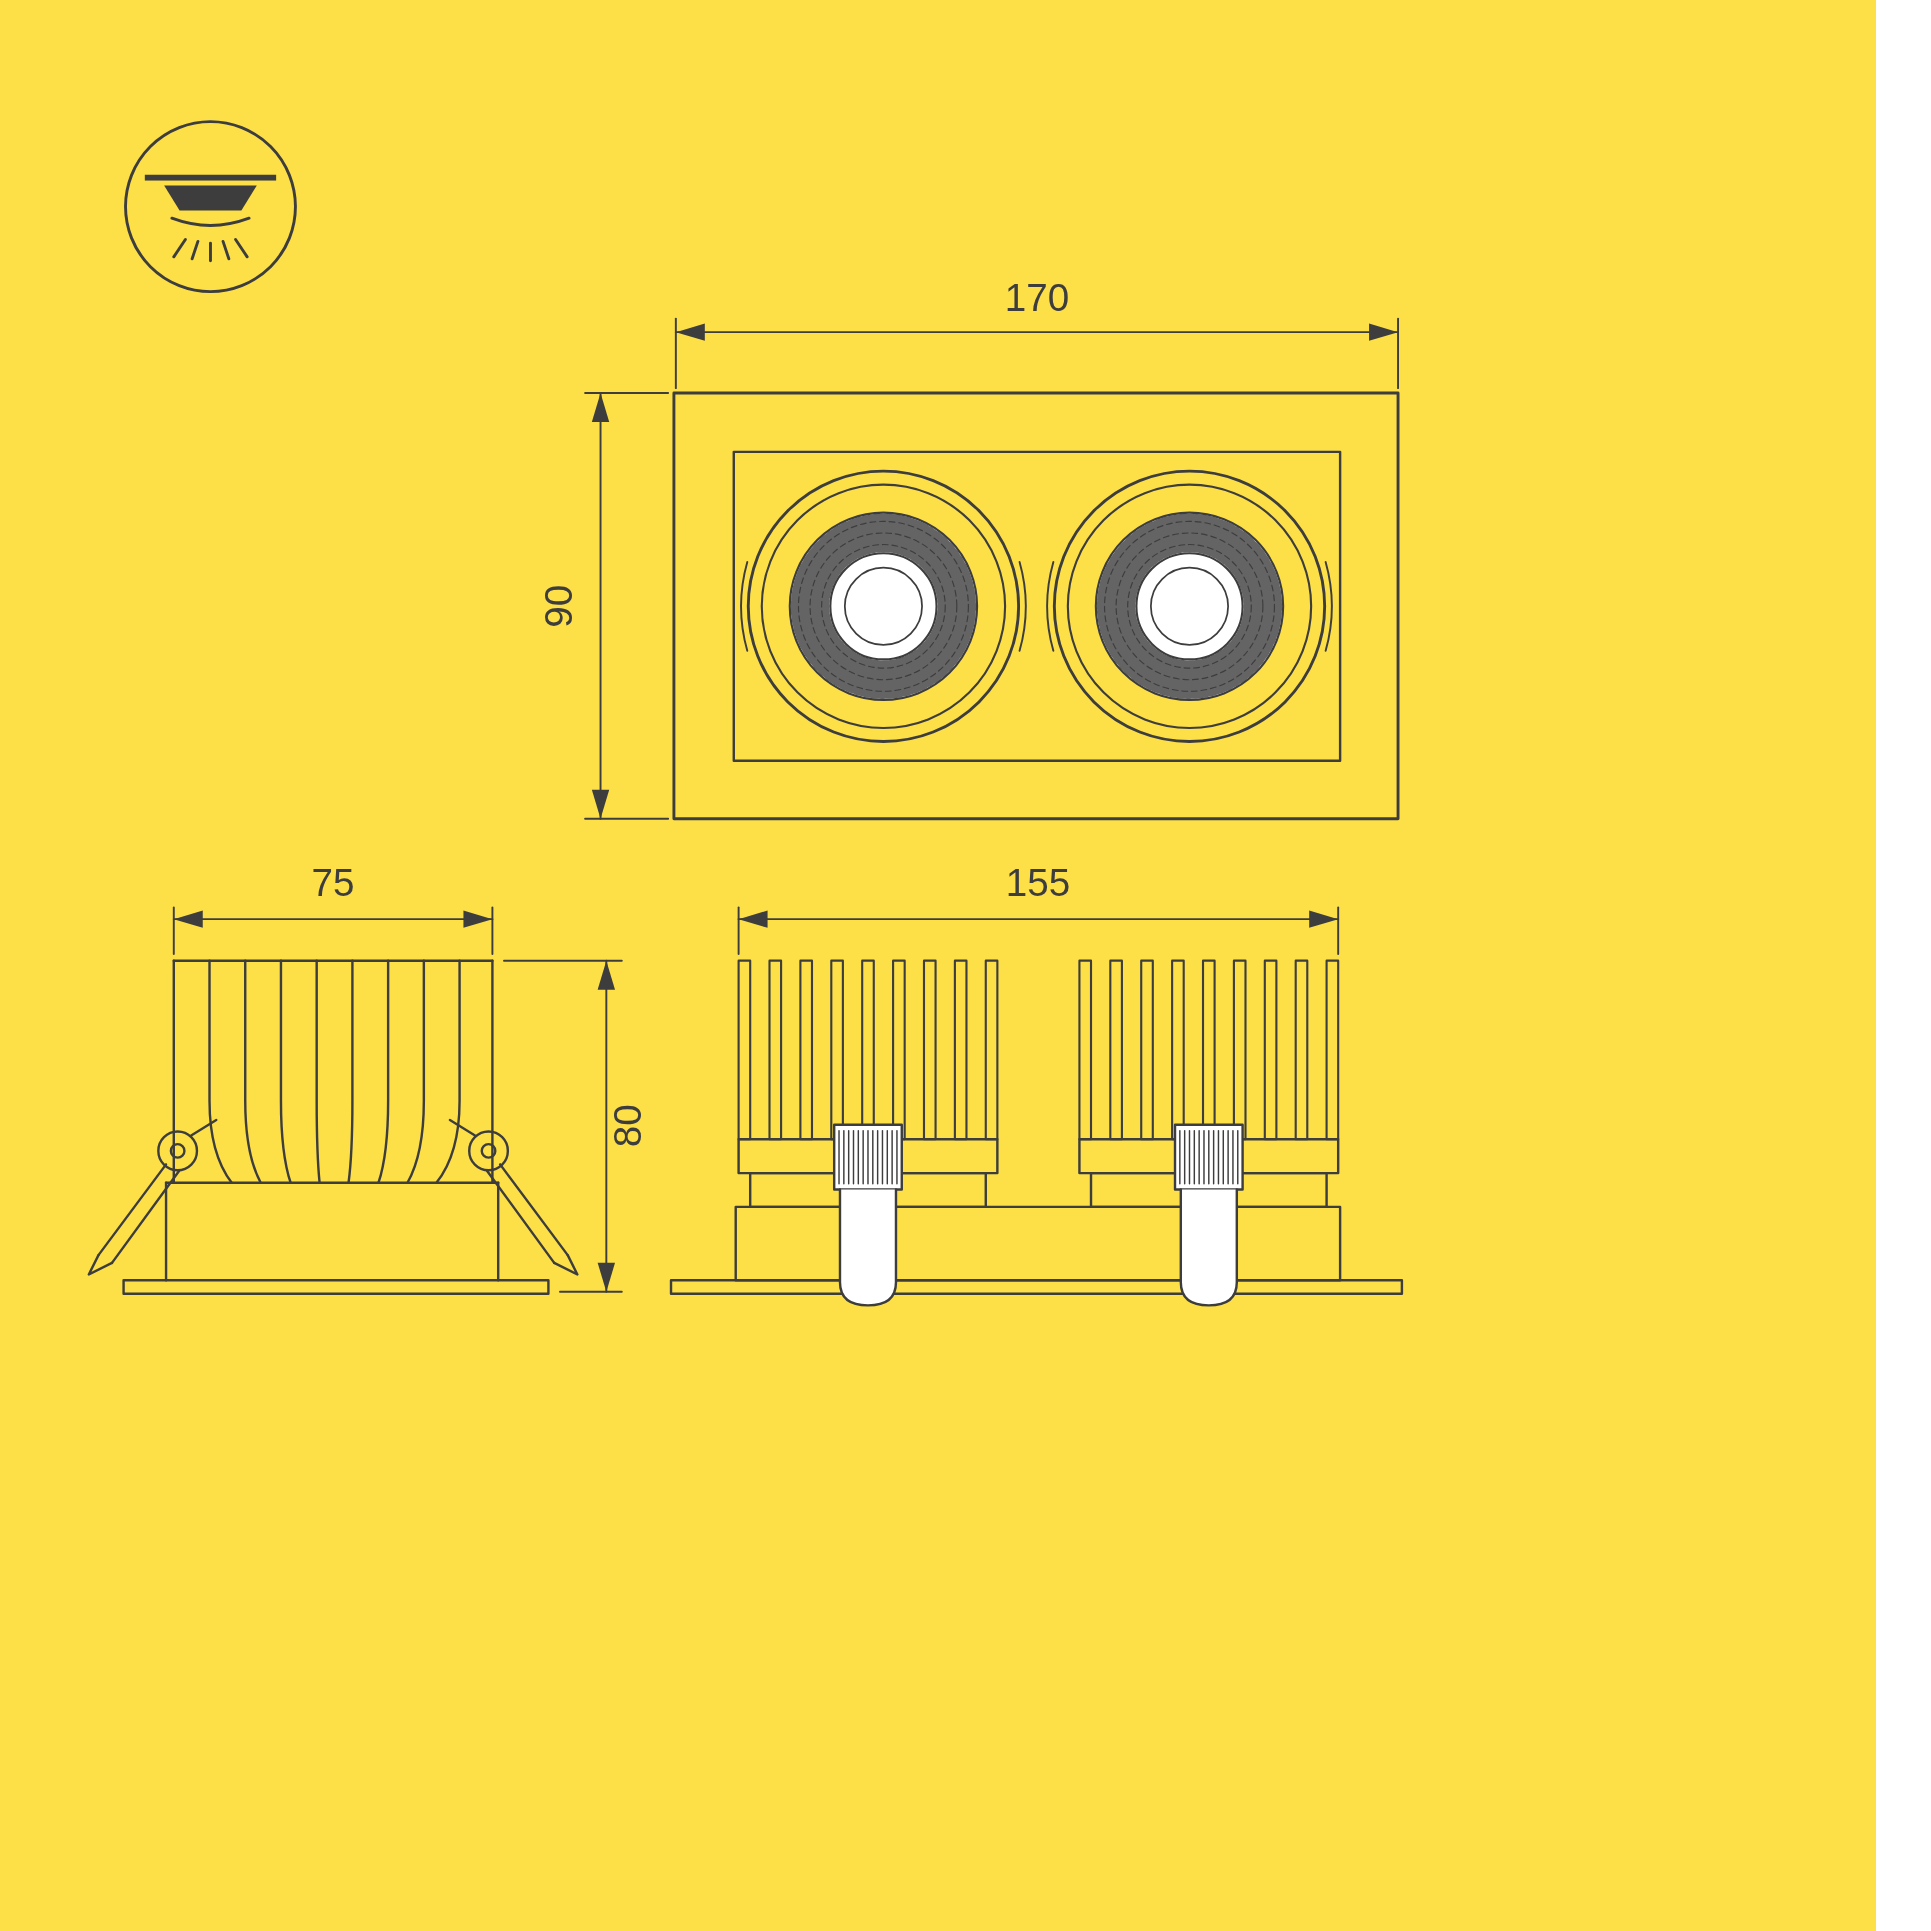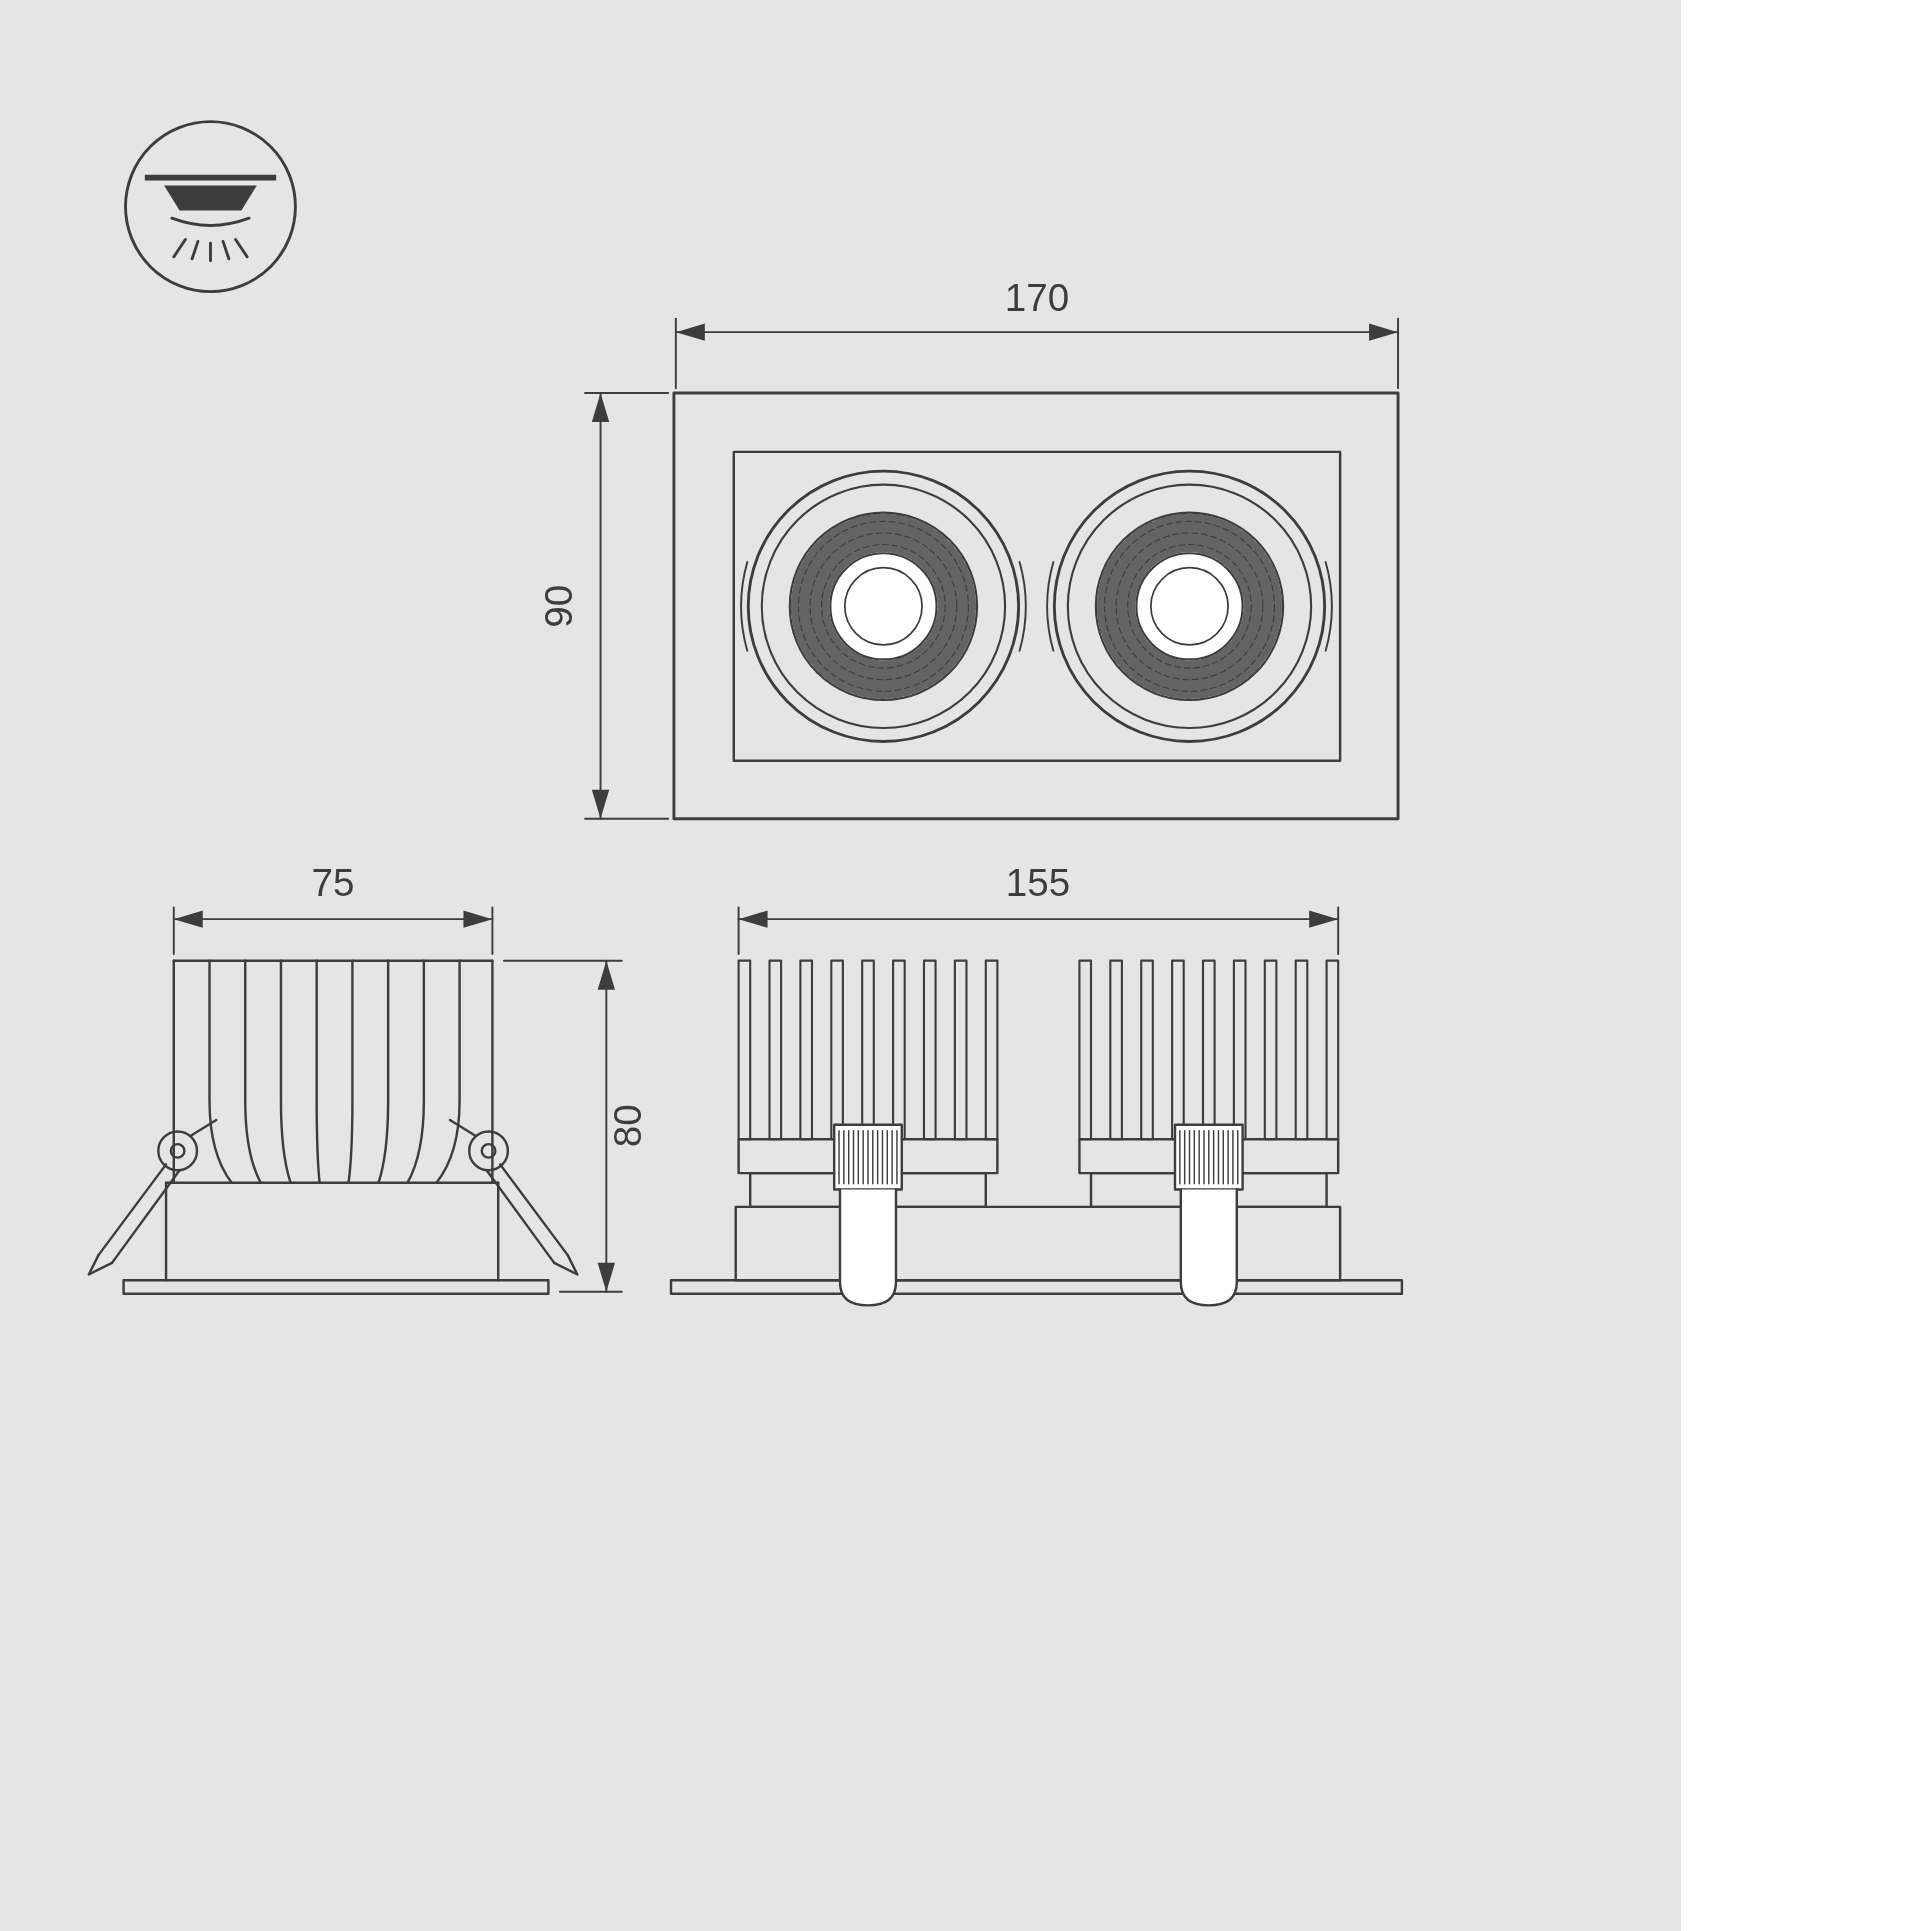--- a/index.html
+++ b/index.html
@@ -1,20 +1,20 @@
 <!DOCTYPE html>
 <html><head>
 <meta charset="utf-8">
 <style>
   html, body { margin: 0; padding: 0; background: #ffffff; }
   .canvas {
-    width: 1681px;
+    width: 1876px;
     height: 1931px;
     position: relative;
-    background: #e5e5e5;
+    background: #fde047;
     font-family: "Liberation Sans", sans-serif;
   }
   svg { display: block; }
   .dim-text {
     font-family: "Liberation Sans", sans-serif;
     font-size: 40px;
     stroke: none;
   }
 </style>
 </head>

